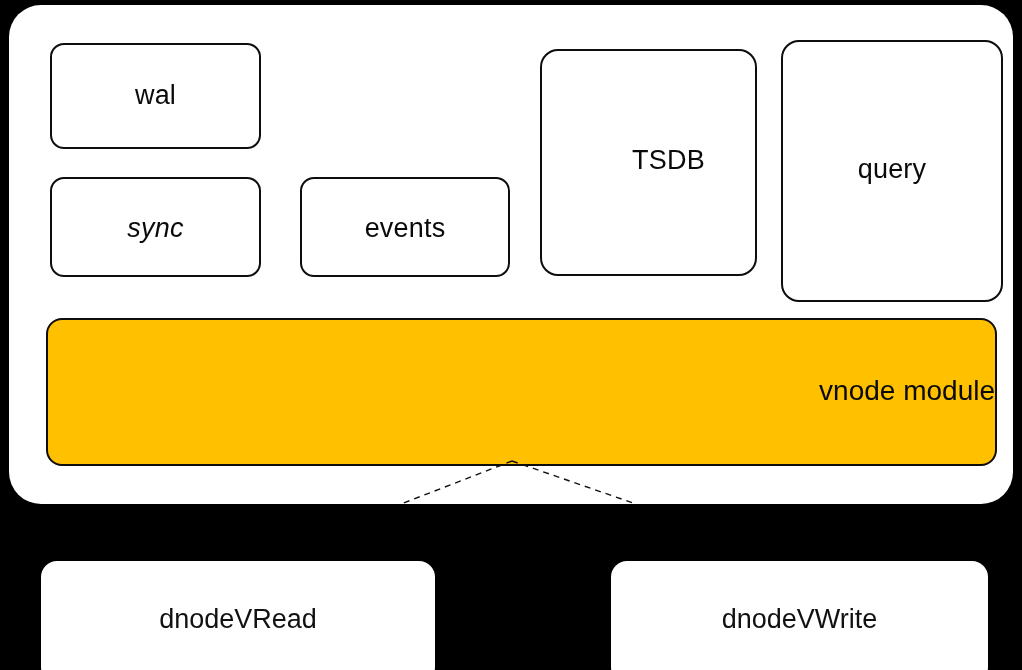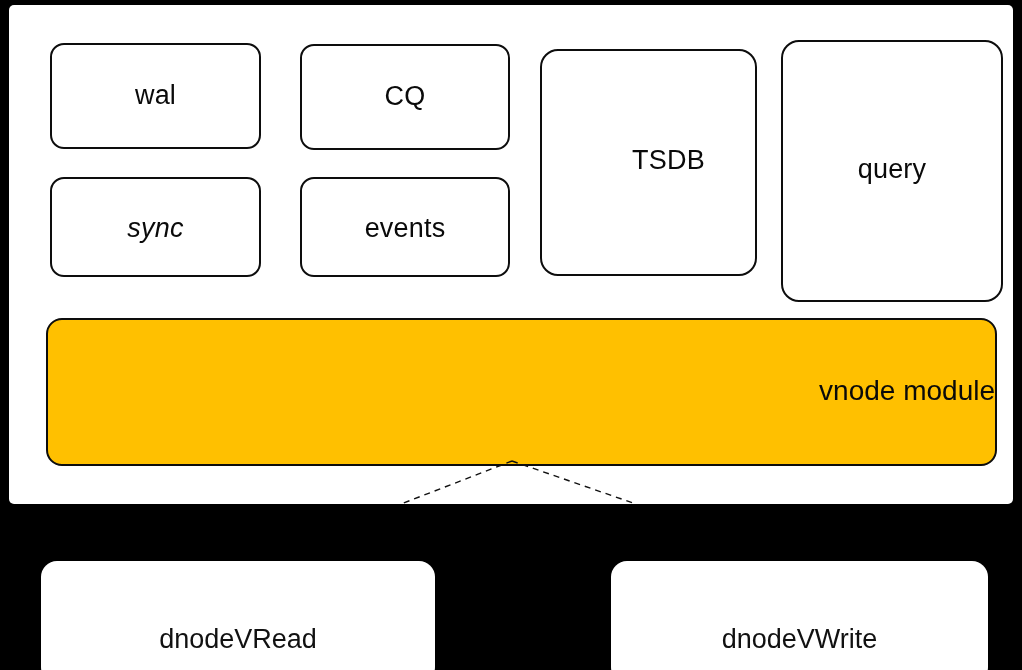--- a/index.html
+++ b/index.html
@@ -23,21 +23,21 @@
   }
 
   
   .vnode-panel {
     position: absolute;
     left: 9px;
     top: 5px;
     width: 1004px;
     height: 499px;
     background: #ffffff;
-    border-radius: 5px;
+    border-radius: 32px;
     box-sizing: border-box;
   }
 
   
   .module-box {
     position: absolute;
     background: #ffffff;
     border: 2px solid #0d0d0d;
     border-radius: 14px;
     box-sizing: border-box;
@@ -109,39 +109,36 @@
     border-radius: 16px;
     box-sizing: border-box;
     display: flex;
     align-items: flex-start;
     justify-content: center;
   }
   .dnode-box .module-label {
     font-size: 27px;
     color: #111111;
     white-space: nowrap;
-    margin-top: 60px;
+    margin-top: 40px;
   }
   .box-dnode-vread  { left: 41px;  top: 561px; width: 394px; height: 122px; }
   .box-dnode-vwrite { left: 611px; top: 561px; width: 377px; height: 122px; }
 </style>
 </head>
 <body>
 
 <div id="stage">
 
   <div class="vnode-panel">
 
     <div class="module-box box-wal">
       <span class="module-label">wal</span>
     </div>
 
-    <div class="module-box box-cq">
-      <span class="module-label">CQ</span>
-    </div>
 
     <div class="module-box box-tsdb">
       <span class="module-label">TSDB</span>
     </div>
 
     <div class="module-box box-query">
       <span class="module-label">query</span>
     </div>
 
     <div class="module-box box-sync">

